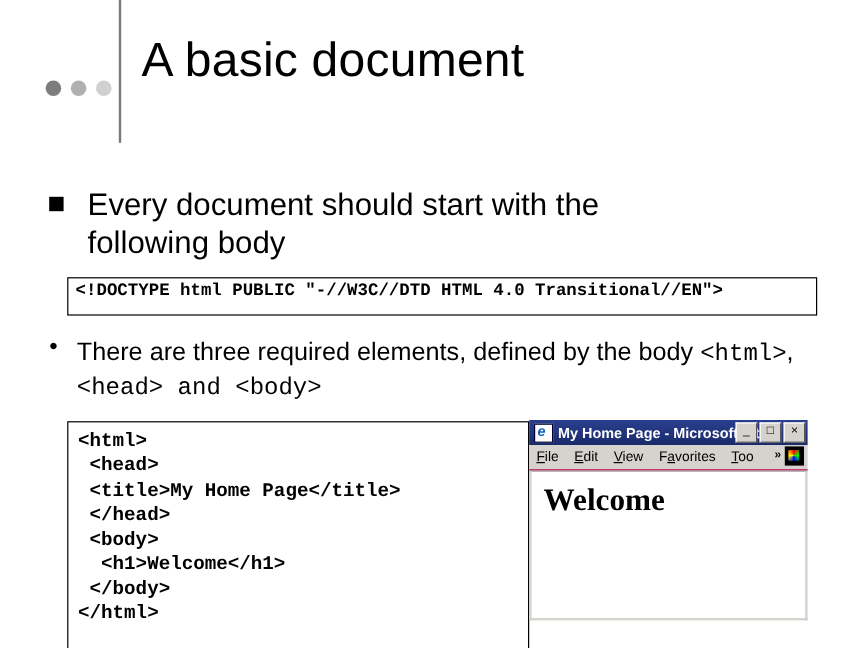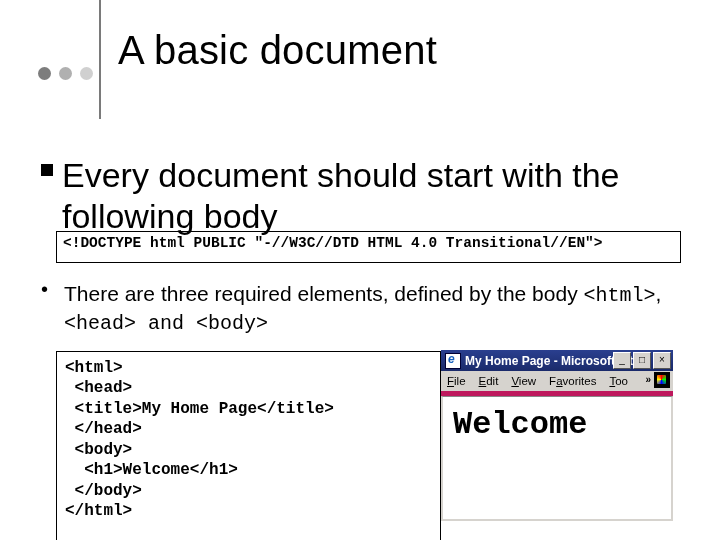--- a/index.html
+++ b/index.html
@@ -6,41 +6,41 @@
   .slide{position:relative;width:696px;height:540px}
   .dots{position:absolute;left:38px;top:67px;display:flex;gap:8px}
   .dot{width:13px;height:13px;border-radius:50%}
   .dot1{background:#7d7d7d}
   .dot2{background:#b0b0b0}
   .dot3{background:#d0d0d0}
   .vline{position:absolute;left:99px;top:0;width:2px;height:119px;background:#7a7a7a}
   .title{position:absolute;left:118px;top:28px;font-size:40px;font-weight:400;letter-spacing:0.2px}
   .b1{position:absolute;left:41px;top:155px}
   .b1 .sq{position:absolute;left:0;top:9px;width:12px;height:12px;background:#000}
-  .b1 .txt{margin-left:21px;font-size:34px;line-height:1.22}
+  .b1 .txt{margin-left:32px;font-size:26px;line-height:1.22}
   .codebox1{position:absolute;left:56px;top:231px;width:611px;height:24px;border:1px solid #000;padding:3px 6px;font-family:"Courier New",monospace;font-weight:700;font-size:14.5px;white-space:nowrap}
   .b2{position:absolute;left:40px;top:281px}
   .b2 .dotb{position:absolute;left:1px;top:8px;font-size:20px;line-height:0}
   .b2 .txt{margin-left:24px;font-size:21px;line-height:1.28;width:640px}
   .b2 .mono{font-family:"Courier New",monospace;font-size:20px}
   .codebox2{position:absolute;left:56px;top:351px;width:367px;height:176px;border:1px solid #000;padding:6px 8px;font-family:"Courier New",monospace;font-weight:700;font-size:16px;line-height:1.28;white-space:pre}
   .ie-window{position:absolute;left:441px;top:350px;width:232px;height:148px}
   .ie-title{height:21px;background:linear-gradient(#2a3f8f,#1a2a6a);display:flex;align-items:center;padding-left:4px;position:relative}
   .ie-ico{width:14px;height:14px;background:#fff;border:1px solid #003;position:relative;display:inline-block;margin-right:4px}
   .ie-ico::after{content:"e";position:absolute;left:2px;top:-2px;color:#1560bd;font-weight:700;font-size:12px;font-style:italic}
   .ie-title-text{color:#fff;font-size:12px;font-weight:700;font-family:Tahoma,Arial,sans-serif}
   .ie-btns{position:absolute;right:2px;top:2px;display:flex;gap:2px}
   .ie-btn{width:16px;height:15px;background:#d6d3ce;border:1px solid #fff;border-right-color:#555;border-bottom-color:#555;font-size:10px;font-family:Arial;text-align:center;line-height:13px;color:#000}
-  .ie-menu{height:20px;background:#d6d3ce;border-bottom:5px solid #be185d;display:flex;align-items:center;padding-left:6px;gap:13px;font-family:Tahoma,Arial,sans-serif;font-size:11.5px;position:relative}
+  .ie-menu{height:20px;background:#d6d3ce;border-bottom:1px solid #be185d;display:flex;align-items:center;padding-left:6px;gap:13px;font-family:Tahoma,Arial,sans-serif;font-size:11.5px;position:relative}
   .ie-menu u{text-decoration:underline}
   .ie-menu .chev{position:absolute;right:22px;top:3px;font-size:10px;font-weight:700}
   .ie-menu .logo{position:absolute;right:3px;top:1px;width:16px;height:16px;background:#000}
   .ie-menu .logo::after{content:"";position:absolute;left:3px;top:3px;width:9px;height:9px;background:conic-gradient(#f00,#0f0,#00f,#ff0,#f00);border-radius:1px}
   .ie-body{height:104px;background:#fff;border:2px solid #d6d3ce;border-top:1px solid #888;padding:9px 10px}
-  .ie-h1{font-family:Liberation Mono, monospace;font-size:32px;font-weight:700}
+  .ie-h1{font-family:Liberation Serif, serif;font-size:26px;font-weight:700}
 </style>
 </head>
 <body>
 
 <div class="slide">
 
   <div class="dots">
     <div class="dot dot1"></div>
     <div class="dot dot2"></div>
     <div class="dot dot3"></div>

